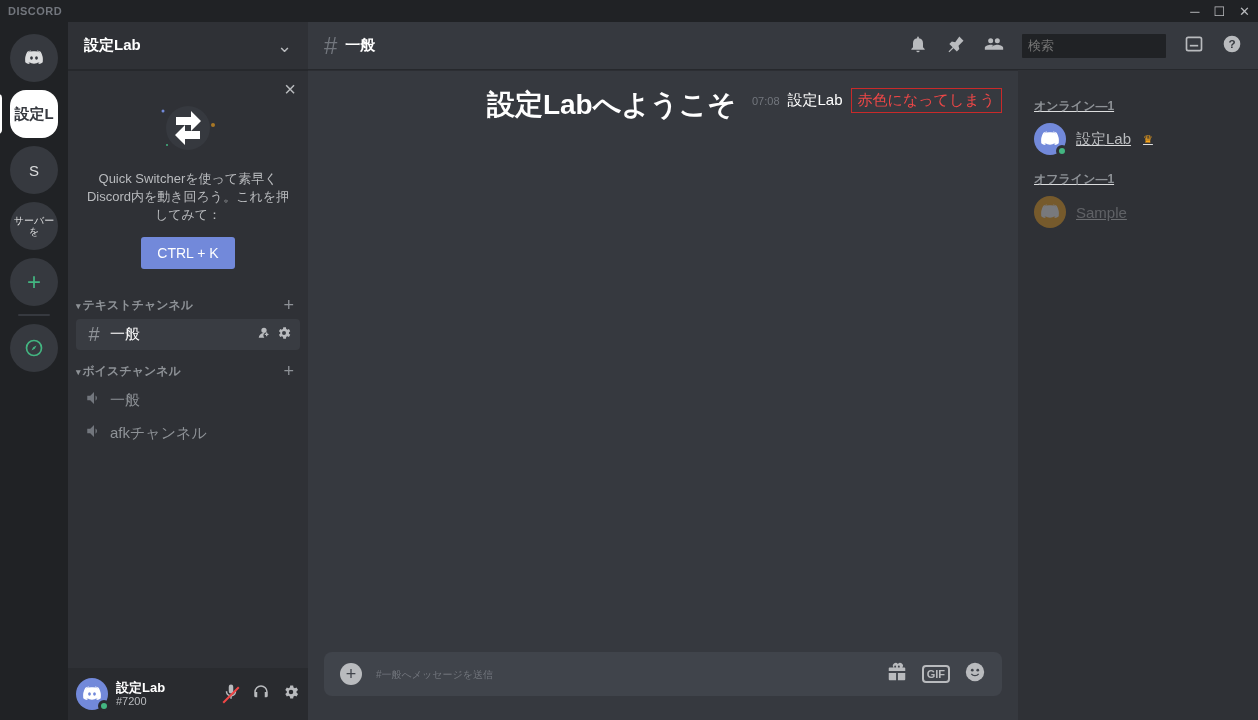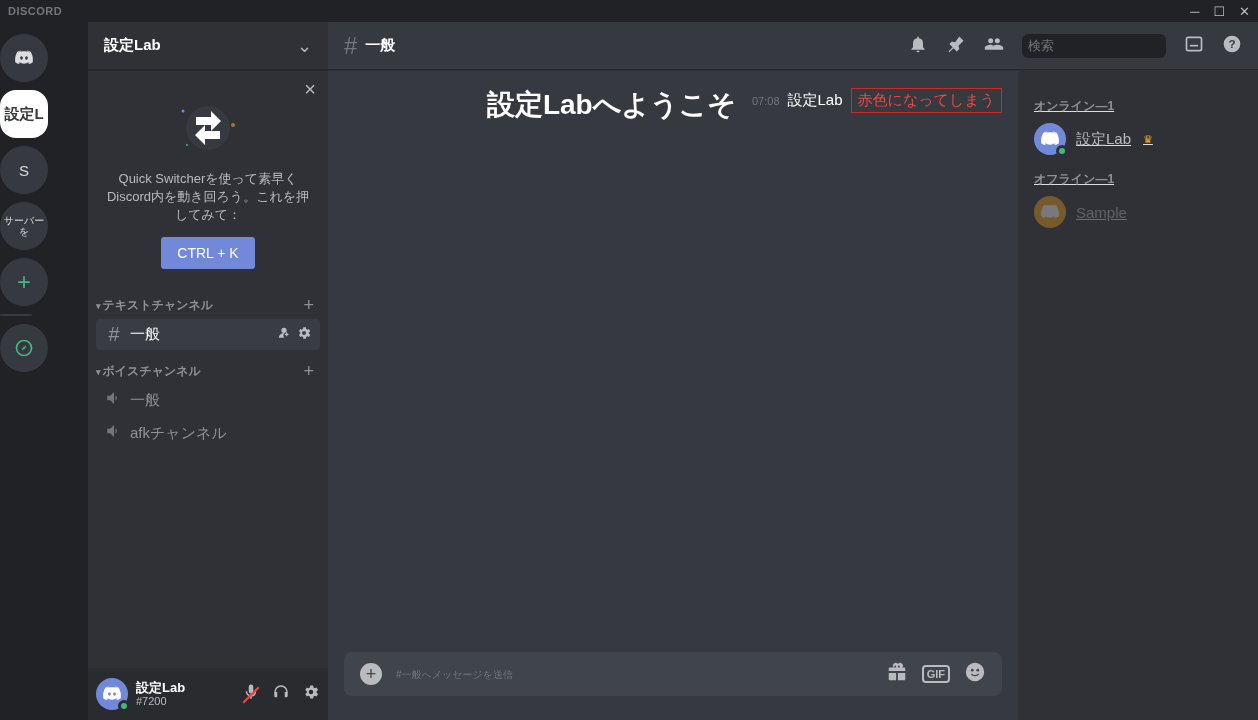--- a/index.html
+++ b/index.html
@@ -2,21 +2,21 @@
 <html><head>
 <meta charset="utf-8">
 <style>
 * { margin: 0; padding: 0; box-sizing: border-box; }
 body { font-family: "Hiragino Sans", "Yu Gothic", "Meiryo", sans-serif; background: #202225; color: #dcddde; overflow: hidden; width: 1258px; height: 720px; }
 .titlebar { height: 22px; background: #202225; display: flex; align-items: center; justify-content: space-between; padding: 0 8px; }
 .titlebar-label { font-size: 11px; font-weight: 700; letter-spacing: 0.5px; color: #72767d; }
 .titlebar-controls { display: flex; gap: 14px; color: #b9bbbe; }
 .titlebar-controls span { cursor: pointer; font-size: 13px; }
 .app { display: flex; height: 698px; }
-.server-col { width: 88px; background: #202225; display: flex; flex-direction: column; align-items: flex-start; padding-top: 12px; gap: 8px; }
+.server-col { width: 68px; background: #202225; display: flex; flex-direction: column; align-items: center; padding-top: 12px; gap: 8px; }
 .server-item { width: 48px; height: 48px; border-radius: 24px; background: #36393f; display: flex; align-items: center; justify-content: center; color: #dcddde; cursor: pointer; font-size: 15px; }
 .server-item.home { background:#36393f; }
 .server-item.selected { border-radius: 16px; background: #fff; color: #36393f; font-weight: 600; position: relative; }
 .server-item.selected::before { content:""; position:absolute; left:-16px; top:4px; width:8px; height:40px; background:#fff; border-radius:0 4px 4px 0;}
 .server-item.add { color: #43b581; font-size: 24px; font-weight: 400; }
 .server-item.explore { background:#36393f; color:#43b581; }
 .server-divider { width: 32px; height: 2px; background: #36393f; border-radius: 1px; }
 .channel-col { width: 240px; background: #2f3136; display: flex; flex-direction: column; }
 .server-header { height: 48px; display: flex; align-items: center; justify-content: space-between; padding: 0 16px; border-bottom: 1px solid #26282c; box-shadow: 0 1px 0 rgba(4,4,5,0.2); }
 .server-name { font-weight: 600; font-size: 15px; color: #fff; }
@@ -46,21 +46,21 @@
 .user-tag { font-size:11px; color:#b9bbbe;}
 .user-icons { display:flex; gap:12px; color:#b9bbbe;}
 .user-icons span { cursor:pointer; }
 .chat-col { flex:1; background:#36393f; display:flex; flex-direction:column; }
 .chat-header { height:48px; border-bottom:1px solid #26282c; box-shadow:0 1px 0 rgba(4,4,5,0.2); display:flex; align-items:center; padding:0 16px; gap:8px;}
 .chat-title { display:flex; align-items:center; gap:8px; flex:1;}
 .chat-title .hash { font-size:24px; color:#72767d; font-weight:400;}
 .chat-title-name { font-weight:600; color:#fff; font-size:15px;}
 .header-icons { display:flex; align-items:center; gap:18px; color:#b9bbbe;}
 .header-icons > * { cursor:pointer; }
-.search-box { background:#202225; border-radius:6px; width:144px; height:24px; display:flex; align-items:center; padding:10px 6px; color:#72767d; font-size:13px;}
+.search-box { background:#202225; border-radius:1px; width:144px; height:24px; display:flex; align-items:center; padding:10px 6px; color:#72767d; font-size:13px;}
 .search-box input { background:transparent; border:none; outline:none; color:#dcddde; flex:1; font-size:13px;}
 .chat-body { flex:1; display:flex; }
 .messages { flex:1; display:flex; flex-direction:column; }
 .messages-scroll { flex:1; display:flex; flex-direction:row; justify-content:flex-end; padding:16px;}
 .welcome { text-align:center; margin-bottom:40px;}
 .welcome h1 { font-size:28px; font-weight:700; color:#fff; margin-bottom:8px;}
 .welcome p { font-size:14px; color:#b9bbbe;}
 .msg-row { display:flex; align-items:baseline; gap:8px; padding:2px 0 12px 16px;}
 .msg-time { font-size:11px; color:#72767d;}
 .msg-user { font-size:15px; font-weight:500; color:#fff;}

